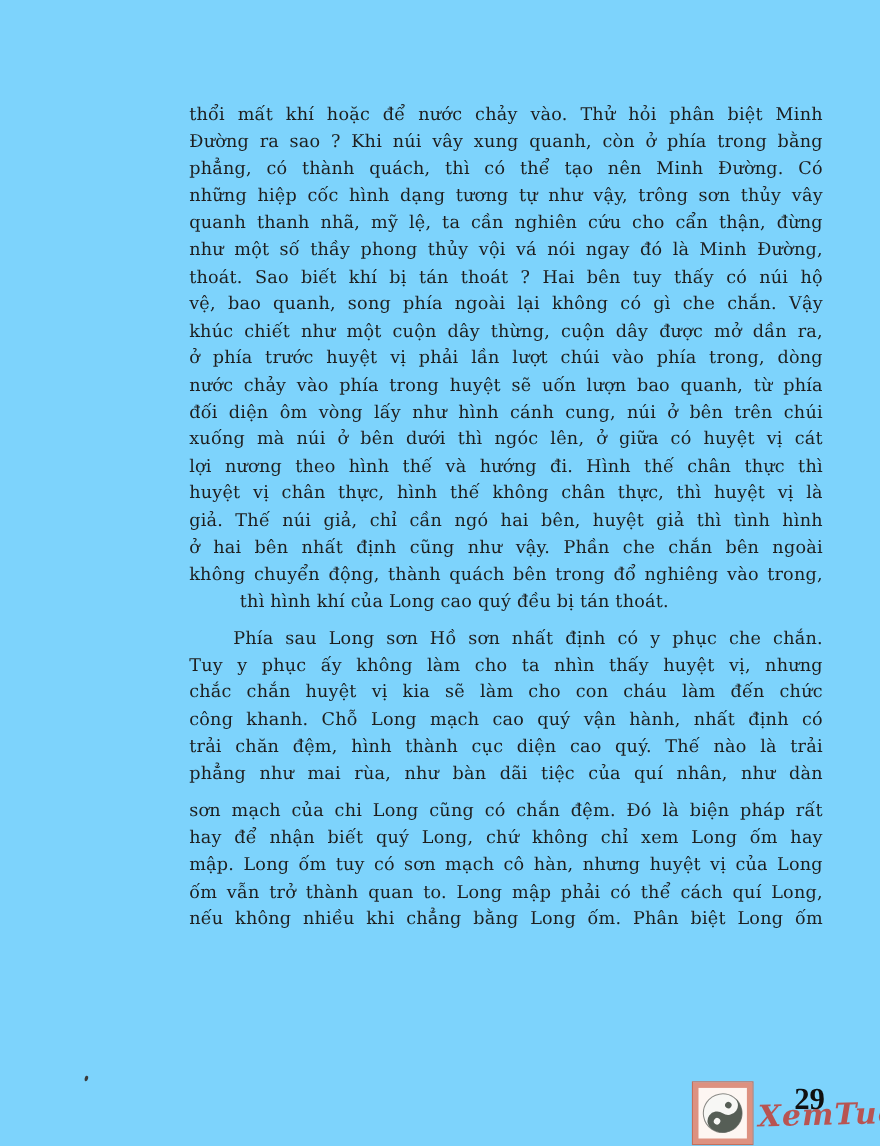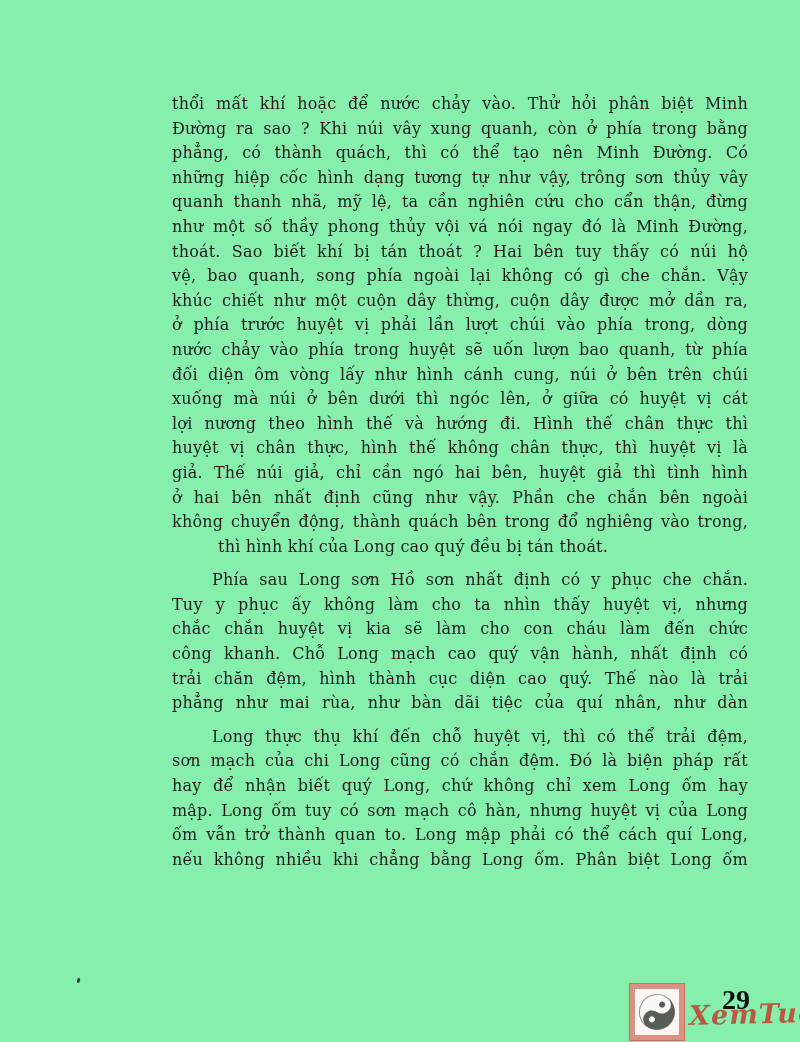--- a/index.html
+++ b/index.html
@@ -8,21 +8,21 @@
     width: 800px;
     height: 1042px;
     background: #ffffff;
     overflow: hidden;
     font-family: "DejaVu Serif", "Liberation Serif", serif;
   }
   .page {
     position: relative;
     width: 800px;
     height: 1042px;
-    background: #86efac;
+    background: #7dd3fc;
   }
   .text-block {
     position: absolute;
     left: 172px;
     top: 92px;
     width: 576px;
     color: #1e1e1e;
     font-size: 16px;
   }
   .para { margin: 0 0 9px 0; }
@@ -120,21 +120,20 @@
       </div>
       <div class="para">
         <div class="line indent">Phía sau Long sơn Hồ sơn nhất định có y phục che chắn.</div>
         <div class="line">Tuy y phục ấy không làm cho ta nhìn thấy huyệt vị, nhưng</div>
         <div class="line">chắc chắn huyệt vị kia sẽ làm cho con cháu làm đến chức</div>
         <div class="line">công khanh. Chỗ Long mạch cao quý vận hành, nhất định có</div>
         <div class="line">trải chăn đệm, hình thành cục diện cao quý. Thế nào là trải</div>
         <div class="line">phẳng như mai rùa, như bàn dãi tiệc của quí nhân, như dàn</div>
       </div>
       <div class="para">
-        <div class="line indent">Long thực thụ khí đến chỗ huyệt vị, thì có thể trải đệm,</div>
         <div class="line">sơn mạch của chi Long cũng có chắn đệm. Đó là biện pháp rất</div>
         <div class="line">hay để nhận biết quý Long, chứ không chỉ xem Long ốm hay</div>
         <div class="line">mập. Long ốm tuy có sơn mạch cô hàn, nhưng huyệt vị của Long</div>
         <div class="line">ốm vẫn trở thành quan to. Long mập phải có thể cách quí Long,</div>
         <div class="line">nếu không nhiều khi chẳng bằng Long ốm. Phân biệt Long ốm</div>
       </div>
     </div>
 
   <div class="speck"></div>
 

